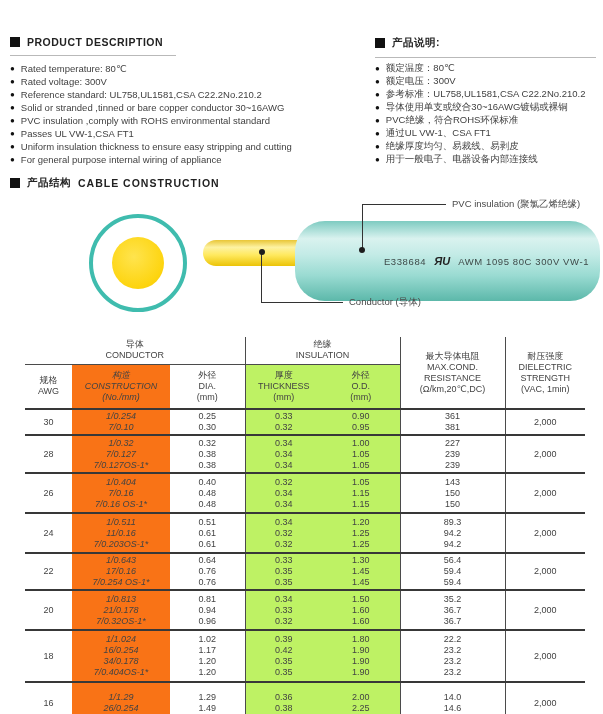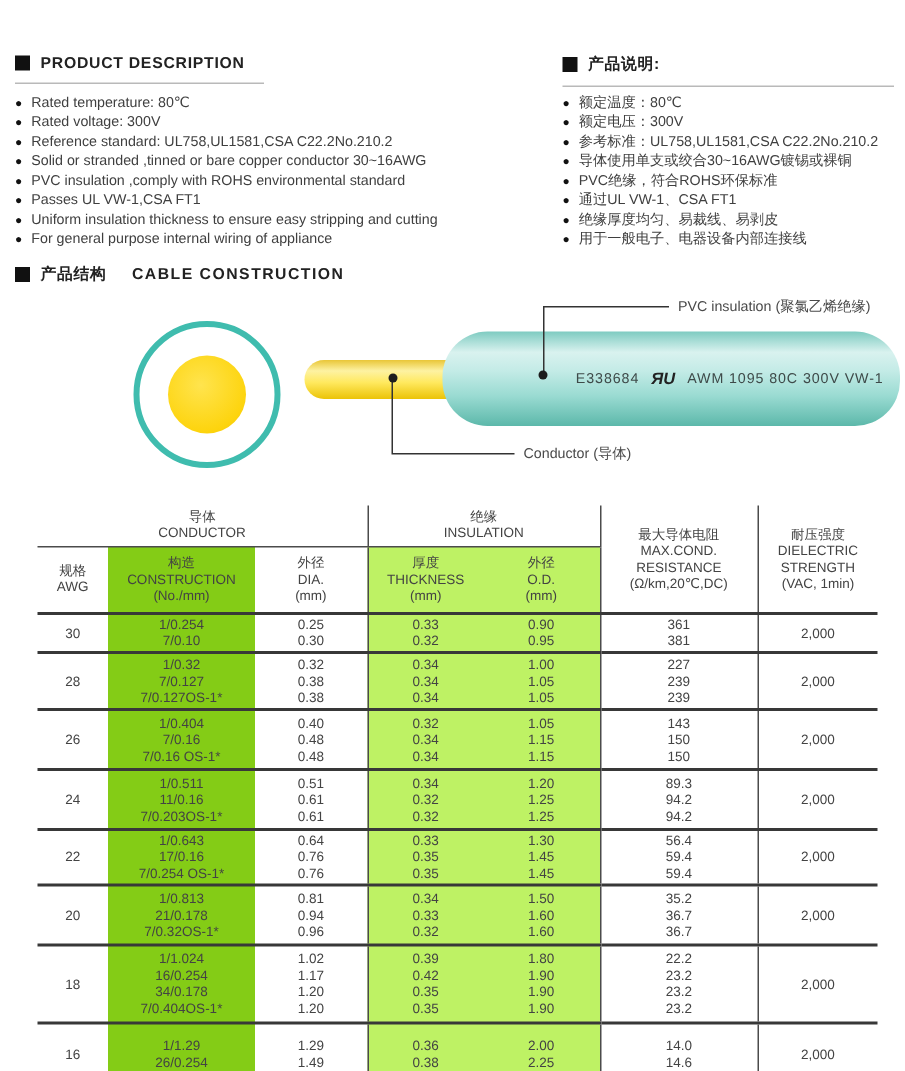--- a/index.html
+++ b/index.html
@@ -6,54 +6,54 @@
   .page{position:relative;width:603px;height:714px;background:#ffffff;overflow:hidden;
         font-family:"Liberation Sans","DejaVu Sans",sans-serif;color:#3c3c3c;padding-left:45px;}
   
   .h1{position:absolute;display:flex;align-items:center;gap:7px;font-size:10.5px;font-weight:bold;
       letter-spacing:.5px;color:#222;padding-bottom:7px;}
   .h1 .sq{width:10px;height:10px;background:#111;display:inline-block;flex:0 0 auto;}
   .h1.ul{border-bottom:1px solid #b9b9b9;}
   .h1.left{left:10px;top:36px;width:166px;}
   .h1.right{left:375px;top:36px;width:221px;text-align:right;}
   .h1.sec2{left:10px;top:176px;}
-  .h1 .sub{font-weight:bold;letter-spacing:1px;margin-left:10px;}
+  .h1 .sub{font-weight:bold;letter-spacing:1px;}
   
   ul.bullets{position:absolute;list-style:none;margin:0;padding:0;font-size:9.5px;overflow:hidden;}
   ul.bullets.en{left:10px;top:62px;width:362px;}
   ul.bullets.cn{left:375px;top:62px;width:228px;}
   ul.bullets li{display:flex;align-items:center;gap:6px;height:13px;white-space:nowrap;color:#3f3f3f;}
   ul.bullets .dot{font-size:8px;color:#111;flex:0 0 auto;line-height:1;}
   
   .xsec{position:absolute;left:89px;top:214px;width:90px;height:90px;border:4px solid #3fbcae;
         border-radius:50%;background:#fff;}
   .xsec .core{position:absolute;left:50%;top:50%;width:52px;height:52px;margin:-26px 0 0 -26px;
         border-radius:50%;background:radial-gradient(circle at 42% 38%,#ffe44e 0%,#fdd40e 70%,#f3c400 100%);}
   .rod{position:absolute;left:203px;top:240px;width:122px;height:26px;border-radius:13px;z-index:1;
        background:linear-gradient(180deg,#e9c637 0%,#fdf2a2 28%,#ffe95e 58%,#ebc307 100%);}
-  .cyl{position:absolute;left:295px;top:221px;width:305px;height:63px;border-radius:30px;z-index:2;
+  .cyl{position:absolute;left:295px;top:221px;width:305px;height:80px;border-radius:30px;z-index:2;
        background:linear-gradient(180deg,#7ecbc1 0%,#d9f2ef 22%,#c3ebe6 42%,#9adbd2 68%,#5cb8aa 100%);}
   .marking{position:absolute;left:88px;right:10px;top:50%;transform:translateY(-50%);
        display:flex;align-items:center;justify-content:center;gap:8px;font-size:9.5px;
        letter-spacing:.6px;color:#3e4a49;white-space:nowrap;z-index:3;}
   .marking .ulmark{font-weight:bold;font-size:11px;font-style:italic;letter-spacing:0;color:#222;}
   .lline{position:absolute;background:#333;z-index:4;}
   .ldot{position:absolute;width:6px;height:6px;border-radius:50%;background:#1d1d1d;z-index:5;}
   .llabel{position:absolute;font-size:9.5px;color:#4a4a4a;white-space:nowrap;z-index:5;}
   
   .tblwrap{position:absolute;left:25px;top:337px;width:560px;}
   table.spec{border-collapse:collapse;table-layout:fixed;width:560px;font-size:9px;color:#434343;}
   table.spec th,table.spec td{font-weight:normal;text-align:center;vertical-align:middle;
        padding:1px 0;line-height:11px;white-space:pre-line;}
   .v1{border-left:1px solid #4b4b4b;}
   .gline{border-bottom:1px solid #4b4b4b;}
   tr.hdr2 th{border-bottom:2px solid #383838;}
   th.span2{border-bottom:2px solid #383838;}
   tbody tr td{border-bottom:2px solid #383838;}
-  .bg-y{background:#84cc16;}
+  .bg-y{background:#f97316;font-style:italic;}
   .bg-b{background:#bef264;}
 </style>
 </head>
 <body>
 
 <div class="page">
 
   <div class="h1 left ul">
     <span class="sq"></span>
     <span>PRODUCT  DESCRIPTION</span>

